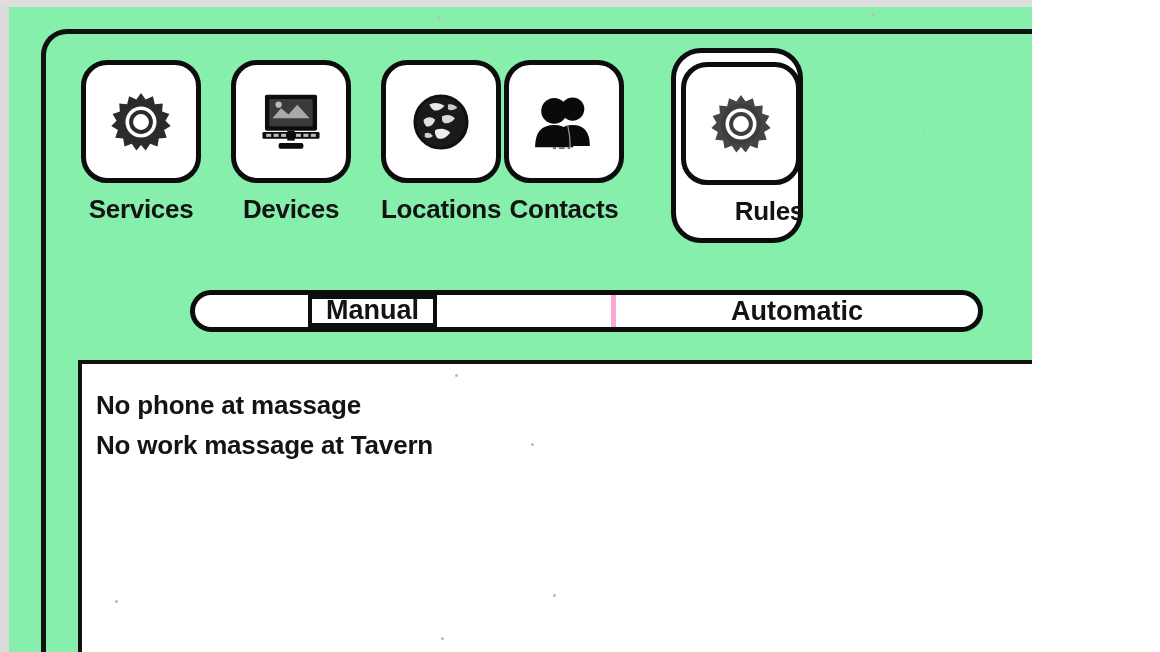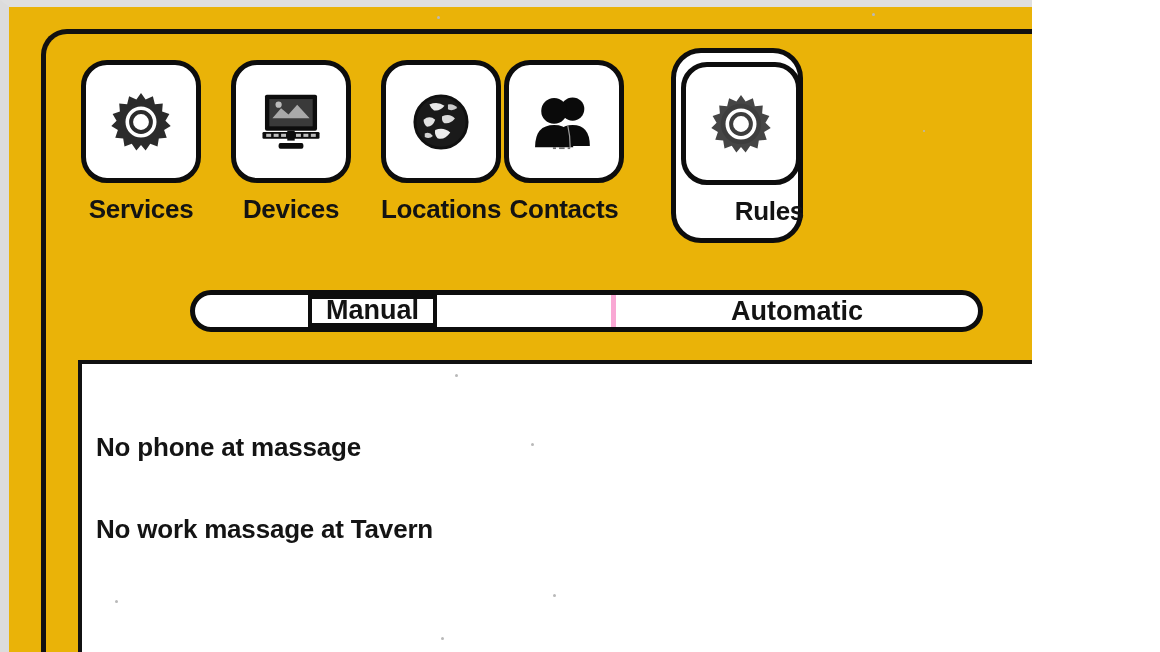--- a/index.html
+++ b/index.html
@@ -12,21 +12,21 @@
     height: 652px;
     overflow: hidden;
     font-family: "Liberation Sans", sans-serif;
     -webkit-font-smoothing: none;
   }
 
   #page {
     position: relative;
     width: 1032px;
     height: 652px;
-    background: #eab308;
+    background: #86efac;
     overflow: hidden;
   }
 
   
   .scan-edge {
     position: absolute;
     left: 0; top: 0;
     width: 1160px; height: 652px;
     box-sizing: border-box;
     border-left: 9px solid #dcdcdc;
@@ -170,21 +170,20 @@
     background: #ffffff;
     padding: 22px 0 0 14px;
   }
   .rule-row {
     font-size: 26px;
     font-weight: bold;
     color: #141414;
     line-height: 1.52;
     letter-spacing: -0.2px;
     white-space: nowrap;
-    margin-top: 42px;
   }
 
   
   .annot-arrow {
     position: absolute;
     left: 1134px;
     top: 108px;
     width: 22px;
     height: 22px;
   }

